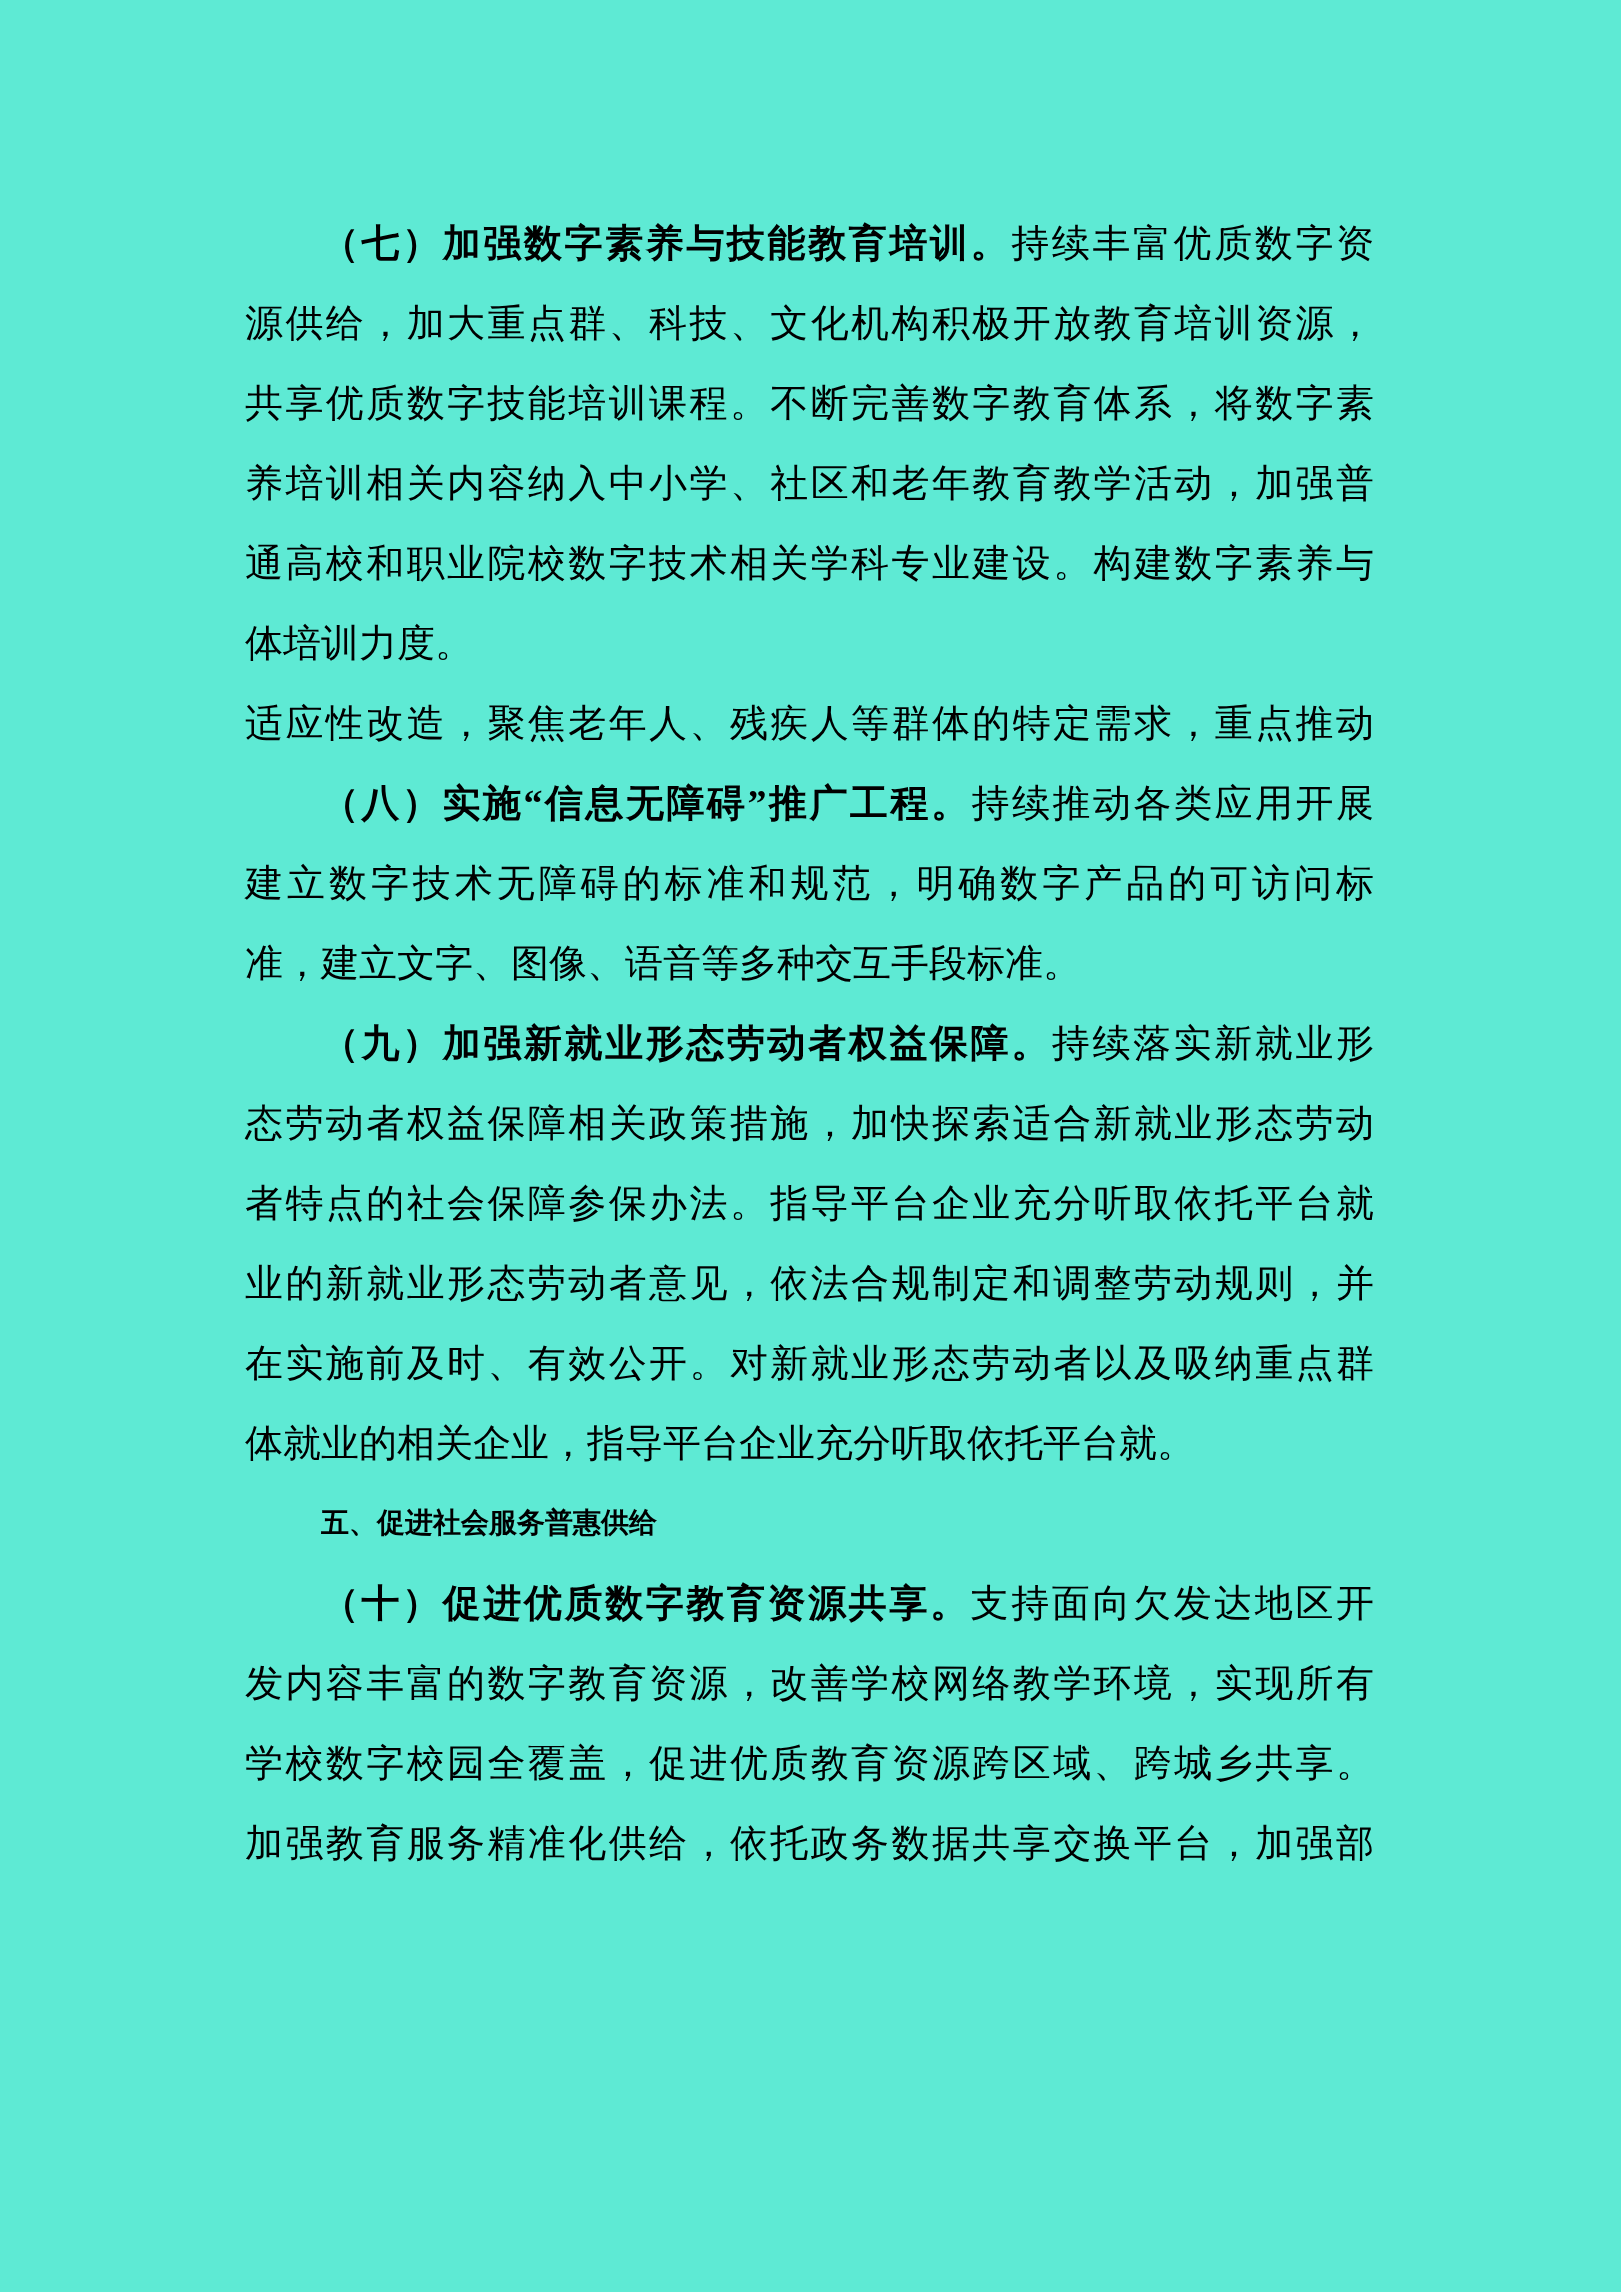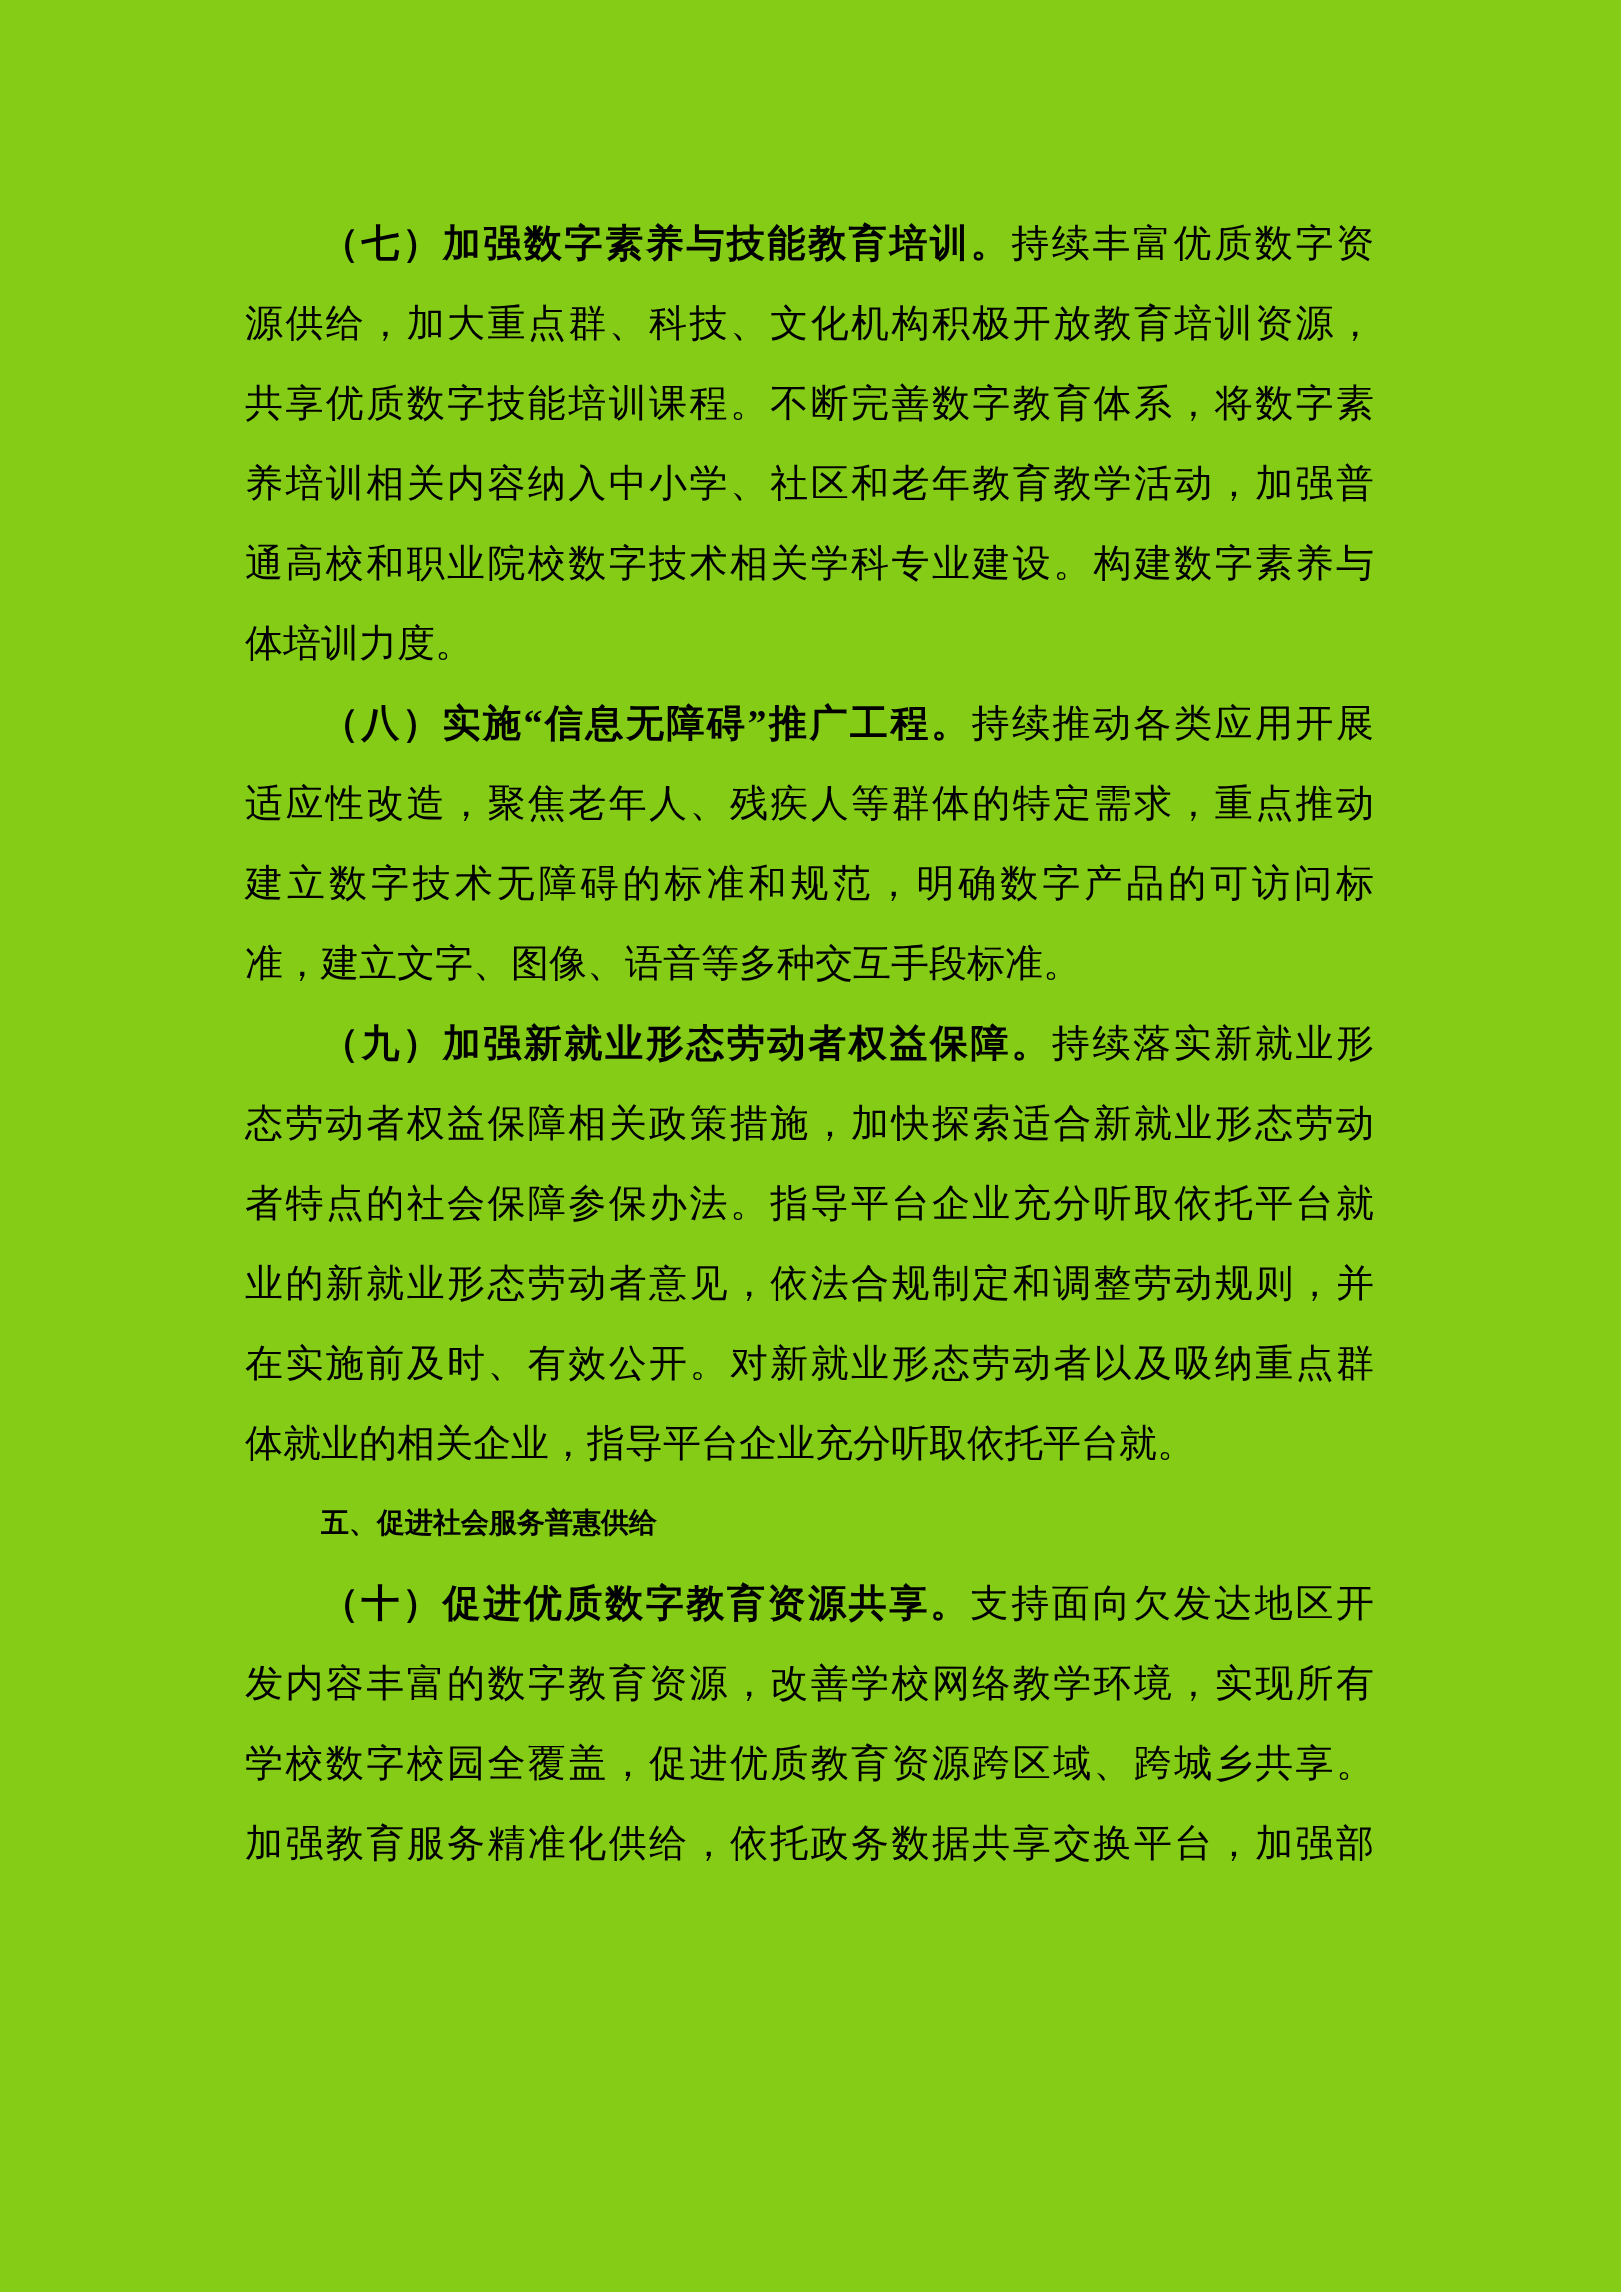--- a/index.html
+++ b/index.html
@@ -4,21 +4,21 @@
 <style>
   html, body {
     margin: 0;
     padding: 0;
     background: #ffffff;
   }
   .page {
     position: relative;
     width: 1621px;
     height: 2293px;
-    background: #84cc16;
+    background: #5eead4;
     overflow: hidden;
     font-family: "Liberation Serif", "DejaVu Serif", serif;
     color: #000000;
   }
   .doc-body {
     position: absolute;
     left: 245px;
     top: 203px;
     width: 1129px;
   }
@@ -51,22 +51,22 @@
 <body>
 
 <div class="page">
   <div class="doc-body">
       <div class="line indent"><span class="seg bold">（七）加强数字素养与技能教育培训。</span><span class="seg">持续丰富优质数字资</span></div>
       <div class="line"><span class="seg">源供给，加大重点群、科技、文化机构积极开放教育培训资源，</span></div>
       <div class="line"><span class="seg">共享优质数字技能培训课程。不断完善数字教育体系，将数字素</span></div>
       <div class="line"><span class="seg">养培训相关内容纳入中小学、社区和老年教育教学活动，加强普</span></div>
       <div class="line"><span class="seg">通高校和职业院校数字技术相关学科专业建设。构建数字素养与</span></div>
       <div class="line last"><span class="seg">体培训力度。</span></div>
+      <div class="line"><span class="seg">适应性改造，聚焦老年人、残疾人等群体的特定需求，重点推动</span></div>
       <div class="line indent"><span class="seg bold">（八）实施“信息无障碍”推广工程。</span><span class="seg">持续推动各类应用开展</span></div>
-      <div class="line"><span class="seg">适应性改造，聚焦老年人、残疾人等群体的特定需求，重点推动</span></div>
       <div class="line"><span class="seg">建立数字技术无障碍的标准和规范，明确数字产品的可访问标</span></div>
       <div class="line last"><span class="seg">准，建立文字、图像、语音等多种交互手段标准。</span></div>
       <div class="line indent"><span class="seg bold">（九）加强新就业形态劳动者权益保障。</span><span class="seg">持续落实新就业形</span></div>
       <div class="line"><span class="seg">态劳动者权益保障相关政策措施，加快探索适合新就业形态劳动</span></div>
       <div class="line"><span class="seg">者特点的社会保障参保办法。指导平台企业充分听取依托平台就</span></div>
       <div class="line"><span class="seg">业的新就业形态劳动者意见，依法合规制定和调整劳动规则，并</span></div>
       <div class="line"><span class="seg">在实施前及时、有效公开。对新就业形态劳动者以及吸纳重点群</span></div>
       <div class="line last"><span class="seg">体就业的相关企业，指导平台企业充分听取依托平台就。</span></div>
       <div class="line heading-line indent last">五、促进社会服务普惠供给</div>
       <div class="line indent"><span class="seg bold">（十）促进优质数字教育资源共享。</span><span class="seg">支持面向欠发达地区开</span></div>

